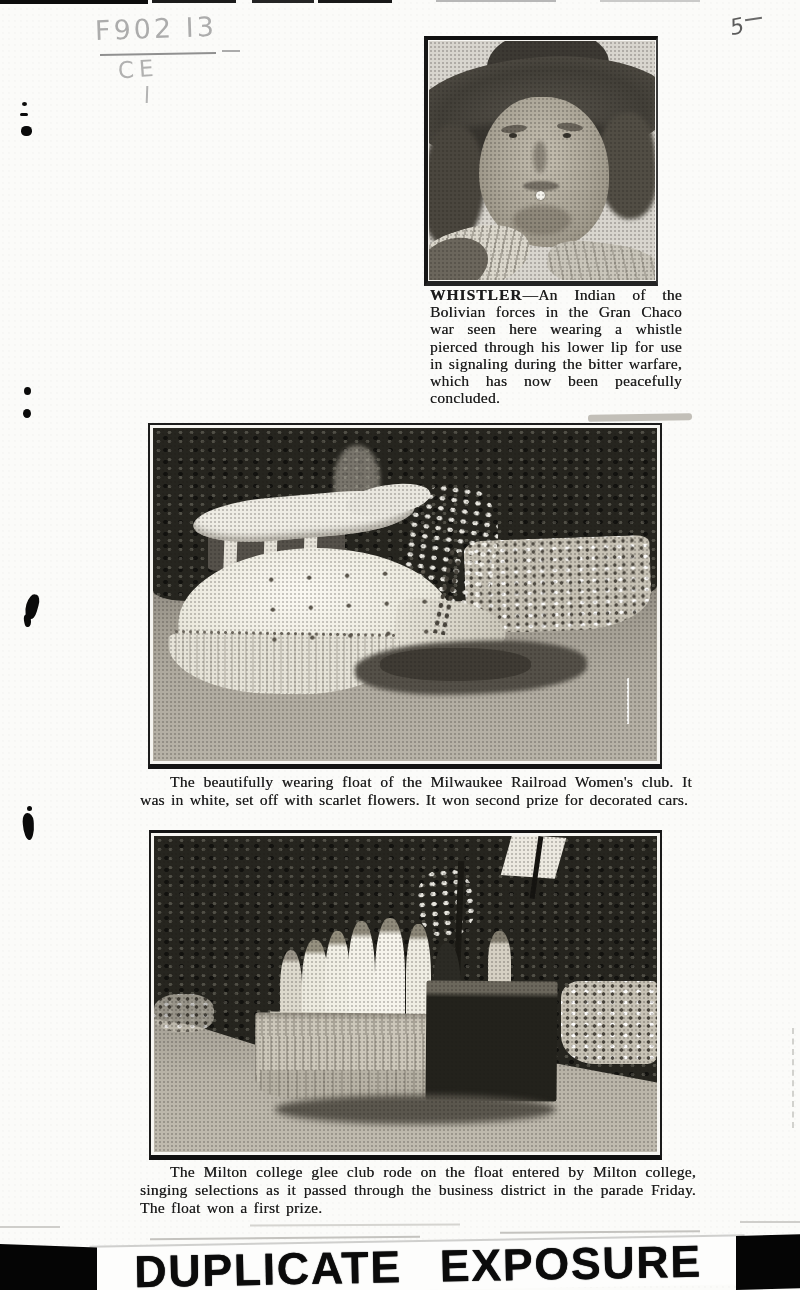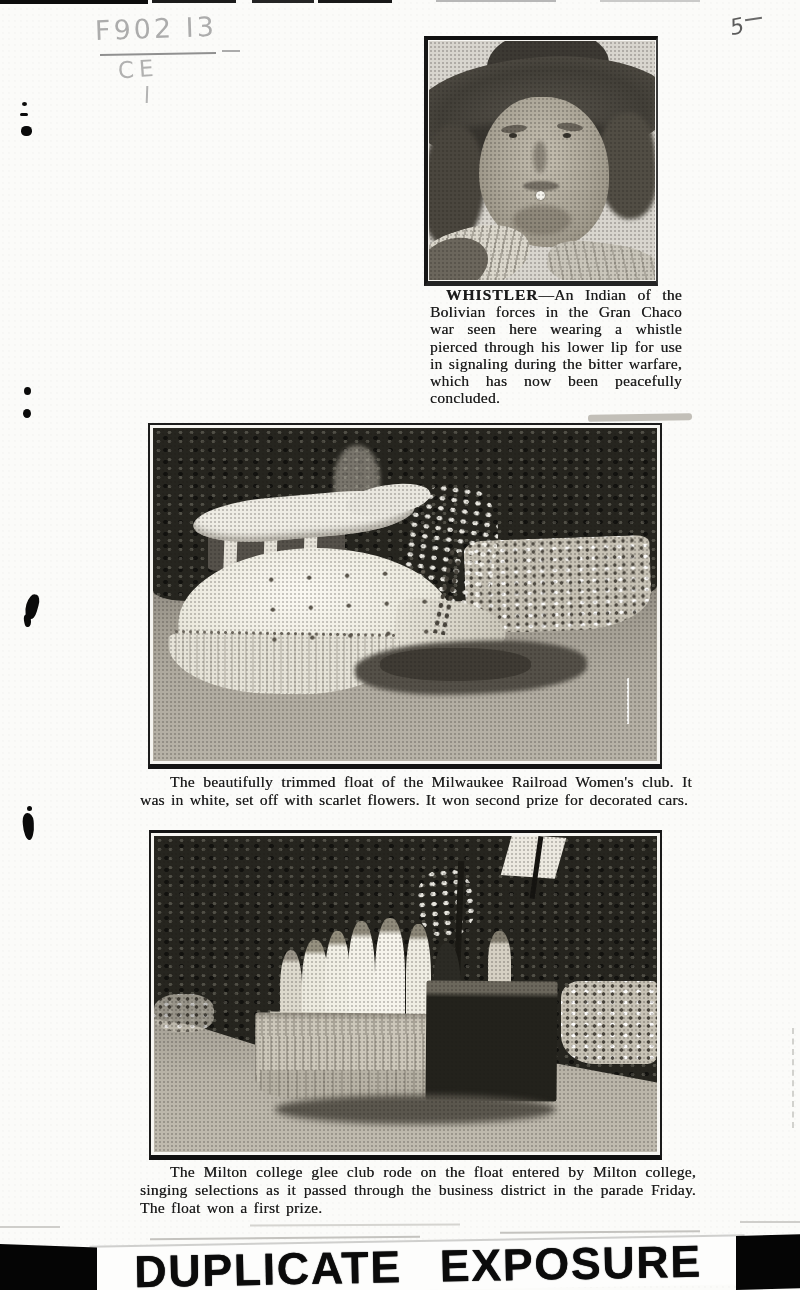--- a/index.html
+++ b/index.html
@@ -102,21 +102,21 @@
       <div class="layer" style="left:107px;top:150px;width:9px;height:9px;background:#f4f2ec;border-radius:50%;box-shadow:0 0 2px #55514a;"></div>
       <div class="layer" style="left:84px;top:164px;width:58px;height:30px;background:rgba(95,88,76,0.4);border-radius:50%;filter:blur(2px);"></div>
       <div class="layer" style="left:-10px;top:186px;width:112px;height:62px;background:#dad6cb repeating-linear-gradient(120deg, rgba(90,85,75,0.35) 0 2px, transparent 2px 8px);border-radius:40% 60% 50% 50%;transform:rotate(-18deg);"></div>
       <div class="layer" style="left:-12px;top:198px;width:72px;height:52px;background:#6b665c;border-radius:50%;transform:rotate(-20deg);"></div>
       <div class="layer" style="left:118px;top:202px;width:112px;height:46px;background:#c9c5ba repeating-linear-gradient(70deg, rgba(90,85,75,0.25) 0 2px, transparent 2px 9px);border-radius:40%;transform:rotate(8deg);"></div>
       <div class="halftone"></div>
     </div>
   </div>
 
   <div class="news" style="position:absolute;left:430px;top:286px;width:252px;font-size:15.5px;line-height:17.2px;">
-    <span style="font-weight:bold;letter-spacing:1px;margin-left:16px;">WHISTLER</span><span>—An Indian of the Bolivian forces in the Gran Chaco war seen here wearing a whistle pierced through his lower lip for use in signaling during the bitter warfare, which has now been peacefully concluded.</span>
+    <span style="font-weight:bold;letter-spacing:1px;">WHISTLER</span><span>—An Indian of the Bolivian forces in the Gran Chaco war seen here wearing a whistle pierced through his lower lip for use in signaling during the bitter warfare, which has now been peacefully concluded.</span>
   </div>
 
   <div class="abs" style="left:588px;top:414px;width:104px;height:7px;background:#b4b0a8;border-radius:3px;transform:rotate(-1deg);opacity:.8;"></div>
 
   <div class="photo-frame" style="left:148px;top:423px;width:514px;height:346px;border:2px solid #1c1c1c;border-bottom:5px solid #141414;" title="White flower-trimmed parade float on a street before trees and a crowd">
     <div class="photo-inner" style="background:linear-gradient(180deg,#8f8a80 46%,#a39e93 58%,#b0aba0 75%,#b7b2a7 100%);">
       <div class="layer trees" style="left:0;top:0;width:100%;height:52%;border-radius:0 0 14% 7% / 0 0 9% 6%;"></div>
       <div class="layer" style="left:36%;top:5%;width:9%;height:21%;background:rgba(188,183,170,0.55);border-radius:50% 50% 20% 20%;filter:blur(2px);"></div>
       <div class="layer crowd" style="left:62%;top:33%;width:37%;height:28%;border-radius:12% 8% 40% 30%;transform:rotate(-2deg);"></div>
       <div class="layer blossoms" style="left:50%;top:17%;width:18%;height:40%;border-radius:40%;transform:rotate(8deg);"></div>
@@ -132,21 +132,21 @@
       <div class="layer" style="left:4%;top:61%;width:44%;height:5px;background-image:radial-gradient(#6b665c 1.5px, transparent 2px);background-size:7px 5px;transform:rotate(1deg);"></div>
       <div class="layer" style="left:20%;top:40%;width:35%;height:30%;background-image:radial-gradient(#5f5a50 2px, transparent 2.7px);background-size:38px 30px;transform:rotate(-3deg);"></div>
       <div class="layer" style="left:57%;top:36%;width:3%;height:26%;background-image:radial-gradient(#4a463e 2px, transparent 2.6px);background-size:8px 9px;transform:rotate(12deg);"></div>
       <div class="layer" style="left:40%;top:64%;width:46%;height:16%;background:#545048;border-radius:45%;filter:blur(2px);transform:rotate(-2deg);"></div>
       <div class="layer" style="left:45%;top:66%;width:30%;height:10%;background:#3f3b34;border-radius:45%;"></div>
       <div class="layer" style="left:94%;top:75%;width:2px;height:14%;background:rgba(255,255,255,0.85);"></div>
       <div class="halftone"></div>
     </div>
   </div>
 
-  <div class="news" style="position:absolute;left:140px;top:773px;width:552px;font-size:15.5px;line-height:18px;text-indent:30px;">The beautifully trimmed float of the Milwaukee Railroad Women's club.  It was in white, set off with scarlet flowers.  It won second prize for decorated cars.</div>
+  <div class="news" style="position:absolute;left:140px;top:773px;width:552px;font-size:15.5px;line-height:18px;text-indent:30px;">The beautifully wearing float of the Milwaukee Railroad Women's club.  It was in white, set off with scarlet flowers.  It won second prize for decorated cars.</div>
 
   <div class="photo-frame" style="left:149px;top:830px;width:513px;height:330px;border:2px solid #1a1a1a;border-top:3px solid #141414;border-bottom:5px solid #101010;" title="Glee club members in white robes riding a parade float past a crowd">
     <div class="photo-inner" style="background:linear-gradient(180deg,#a6a196 58%,#b9b4a8 76%,#c0bbaf 100%);">
       <div class="layer trees" style="left:0;top:0;width:100%;height:100%;clip-path:polygon(0 0,100% 0,100% 78%,80% 72%,60% 78%,38% 72%,20% 66%,8% 60%,0 58%);"></div>
       <div class="layer" style="left:70%;top:0;width:11%;height:13%;background:#ece9e0;transform:skewX(-12deg) rotate(4deg);"></div>
       <div class="layer" style="left:75.5%;top:0;width:1%;height:20%;background:#141310;transform:rotate(8deg);"></div>
       <div class="layer blossoms" style="left:52%;top:10%;width:12%;height:22%;border-radius:50%;transform:rotate(-5deg);"></div>
       <div class="layer" style="left:60%;top:8%;width:1.2%;height:40%;background:#191813;transform:rotate(2deg);"></div>
       <div class="layer" style="left:25%;top:36%;width:4.5%;height:26%;background:linear-gradient(#9a9488 0 11%, #ddd9cd 16%);border-radius:45% 45% 8% 8%;"></div>
       <div class="layer" style="left:29.5%;top:33%;width:5%;height:30%;background:linear-gradient(#95907f 0 11%, #eceadf 16%);border-radius:45% 45% 8% 8%;"></div>

